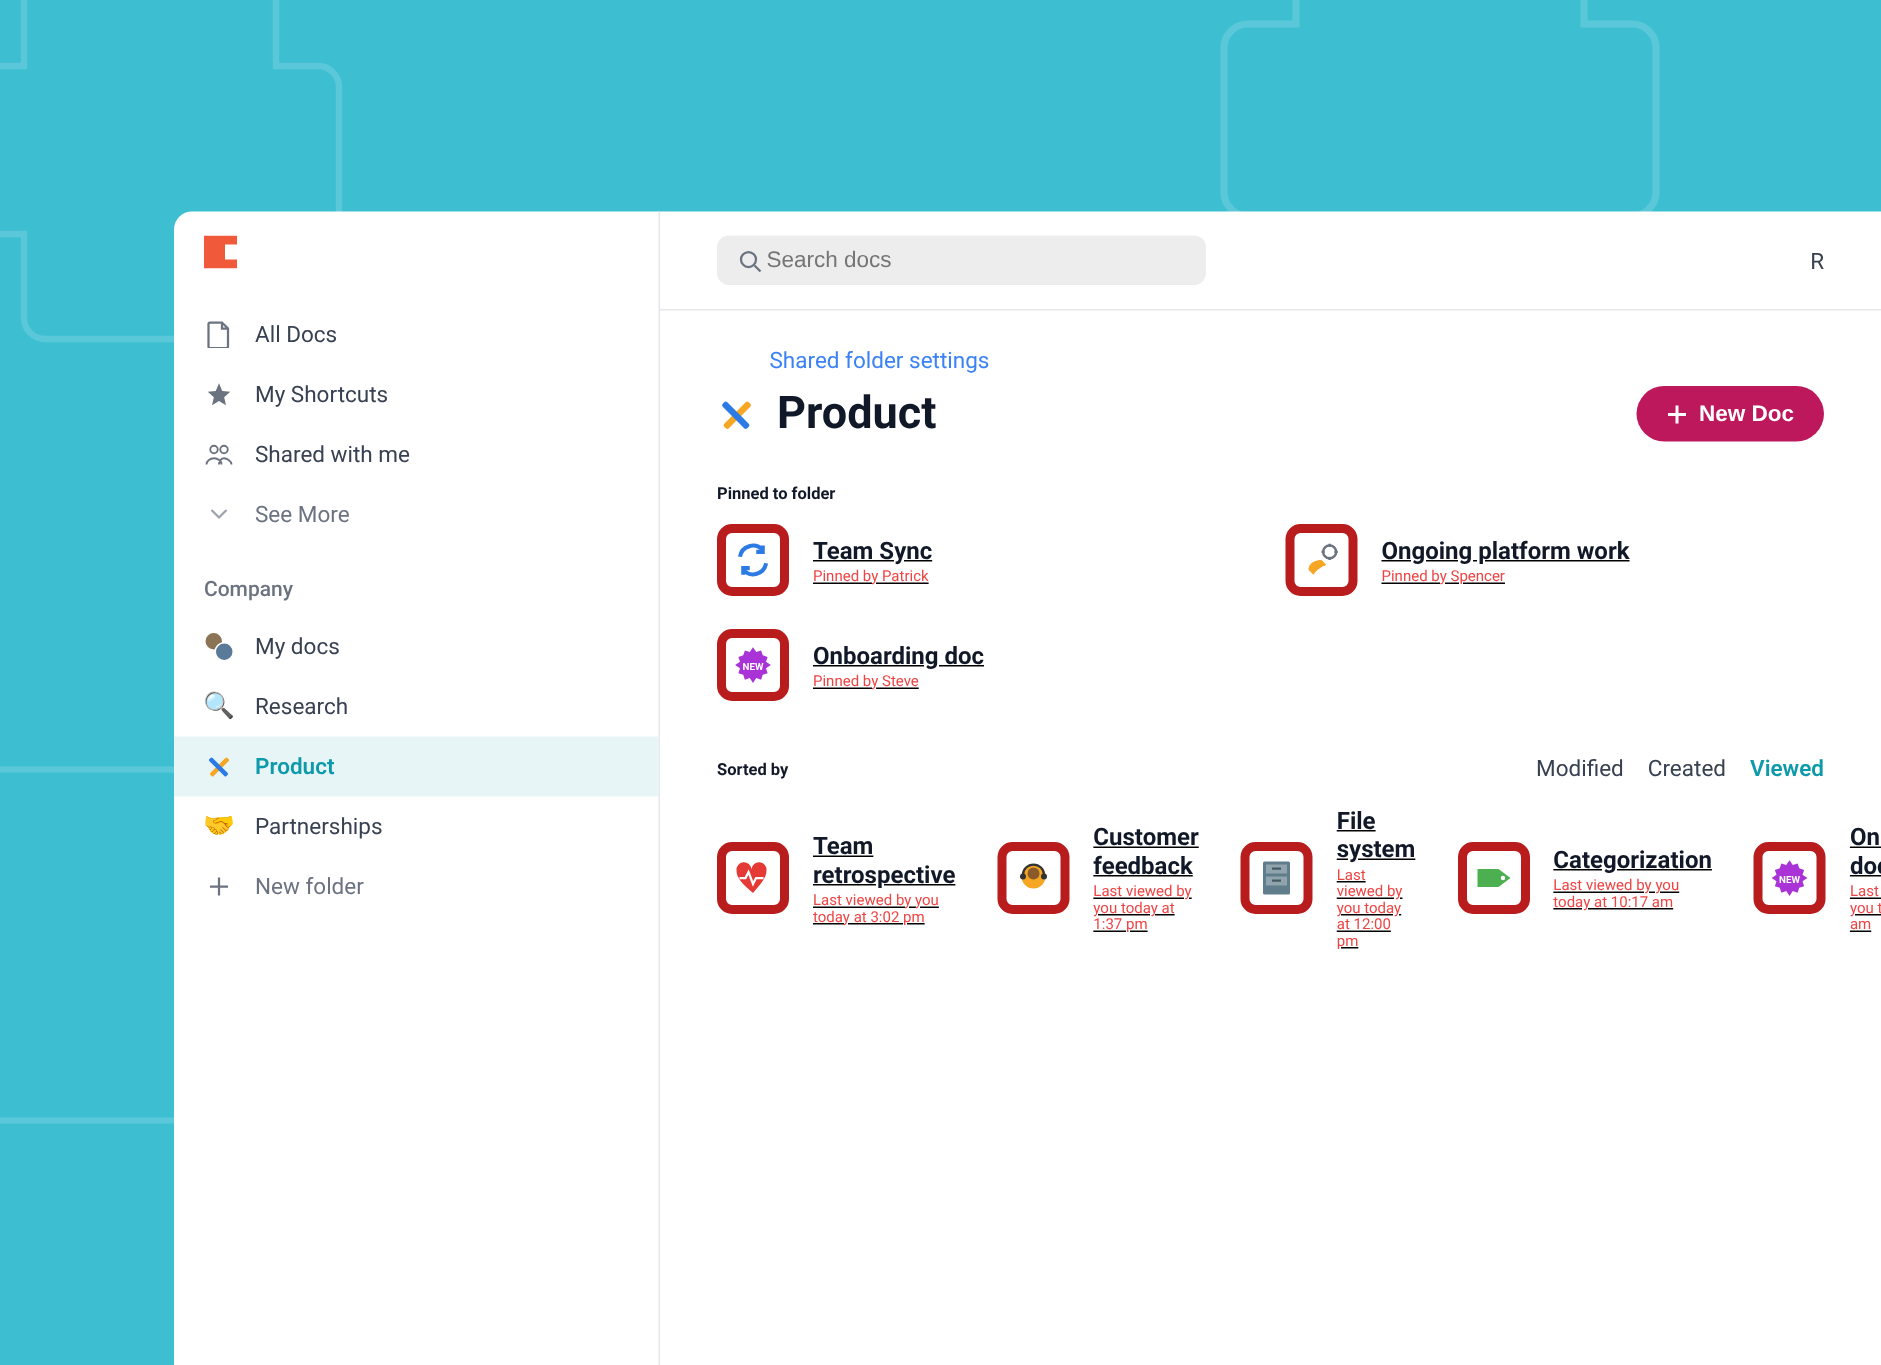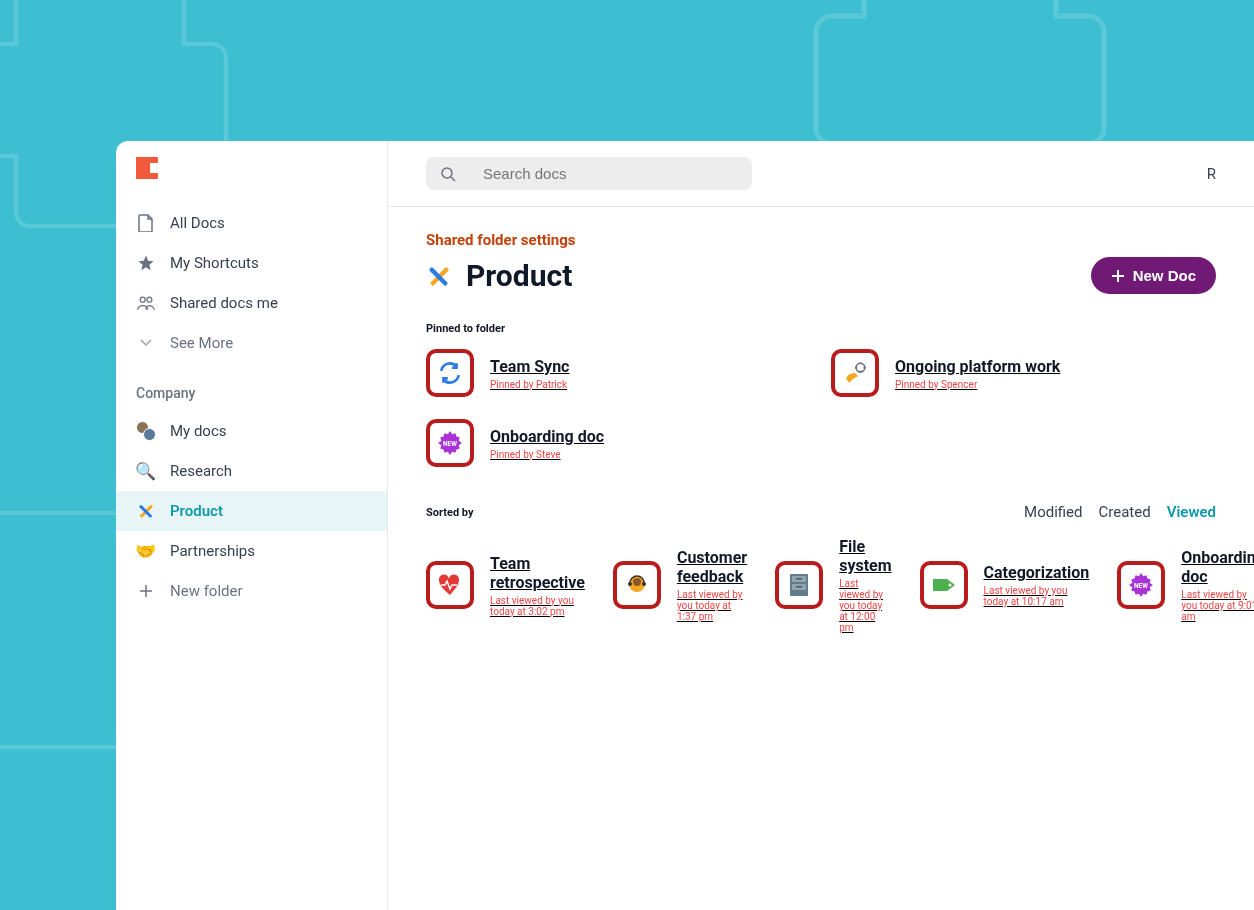--- a/index.html
+++ b/index.html
@@ -25,21 +25,21 @@
   left: 116px;
   top: 141px;
   right: 0;
   bottom: 0;
   background: #fff;
   border-radius: 12px 0 0 0;
   display: flex;
   overflow: hidden;
 }
 .sidebar {
-  width: 272px;
+  width: 324px;
   border-right: 1px solid #e5e7eb;
   padding-top: 16px;
   display: flex;
   flex-direction: column;
 }
 .logo {
   width: 22px;
   height: 22px;
   margin-left: 20px;
   margin-bottom: 24px;
@@ -106,21 +106,21 @@
   border-bottom: 1px solid #e5e7eb;
   gap: 12px;
 }
 .search {
   background: #ededed;
   border-radius: 8px;
   display: flex;
   align-items: center;
   padding: 8px 14px;
   width: 326px;
-  gap: 27px;
+  gap: 3px;
 }
 .search input {
   border: none;
   background: transparent;
   outline: none;
   font-size: 15px;
   color: #6b7280;
   width: 100%;
 }
 .topbar-right {
@@ -128,43 +128,44 @@
   color: #374151;
   font-size: 15px;
   white-space: nowrap;
 }
 .content {
   padding: 24px 38px;
   overflow-y: auto;
   flex: 1;
 }
 .settings-link {
-  color: #c2410c;
-  font-size: 15px;
-  font-weight: 700;
+  color: #3b82f6;
+  font-size: 15px;
+  font-weight: 400;
   margin-bottom: 8px;
   cursor: pointer;
+  margin-left: 35px;
 }
 .header-row {
   display: flex;
   align-items: center;
   gap: 14px;
   margin-bottom: 28px;
 }
 .page-title {
   font-size: 30px;
   font-weight: 700;
   color: #111827;
   display: flex;
   align-items: center;
   gap: 14px;
 }
 .new-doc-btn {
   margin-left: auto;
-  background: #701a75;
+  background: #be185d;
   color: #fff;
   border: none;
   border-radius: 22px;
   padding: 10px 20px;
   font-size: 15px;
   font-weight: 600;
   display: flex;
   align-items: center;
   gap: 8px;
   cursor: pointer;
@@ -184,21 +185,21 @@
 .doc-item {
   display: flex;
   align-items: center;
   gap: 16px;
   cursor: pointer;
   text-decoration: underline;
 }
 .doc-icon {
   width: 48px;
   height: 48px;
-  border: 4px solid #b91c1c;
+  border: 6px solid #b91c1c;
   border-radius: 10px;
   display: flex;
   align-items: center;
   justify-content: center;
   font-size: 24px;
   flex-shrink: 0;
   background: #fff;
 }
 .doc-meta { display: flex; flex-direction: column; gap: 3px; }
 .doc-title {
@@ -267,21 +268,21 @@
         <span>My Shortcuts</span>
       </div>
       <div class="nav-item">
         <span class="icon-slot">
           <svg width="20" height="16" viewBox="0 0 24 18">
               <circle cx="8" cy="5" r="3" fill="none" stroke="#6b7280" stroke-width="1.5"></circle>
               <circle cx="16" cy="5" r="3" fill="none" stroke="#6b7280" stroke-width="1.5"></circle>
               <path d="M2 17 c0-3 3-5 6-5 s6 2 6 5 M12 17 c0-3 2-5 4-5 s6 2 6 5" fill="none" stroke="#6b7280" stroke-width="1.5"></path>
             </svg>
         </span>
-        <span>Shared docs me</span>
+        <span>Shared with me</span>
       </div>
       <div class="nav-item">
         <span class="icon-slot">
           <svg width="12" height="8" viewBox="0 0 12 8">
               <path d="M1 1 l5 5 5-5" fill="none" stroke="#9ca3af" stroke-width="1.5"></path>
             </svg>
         </span>
         <span style="color:#6b7280">See More</span>
       </div>
     </div>

